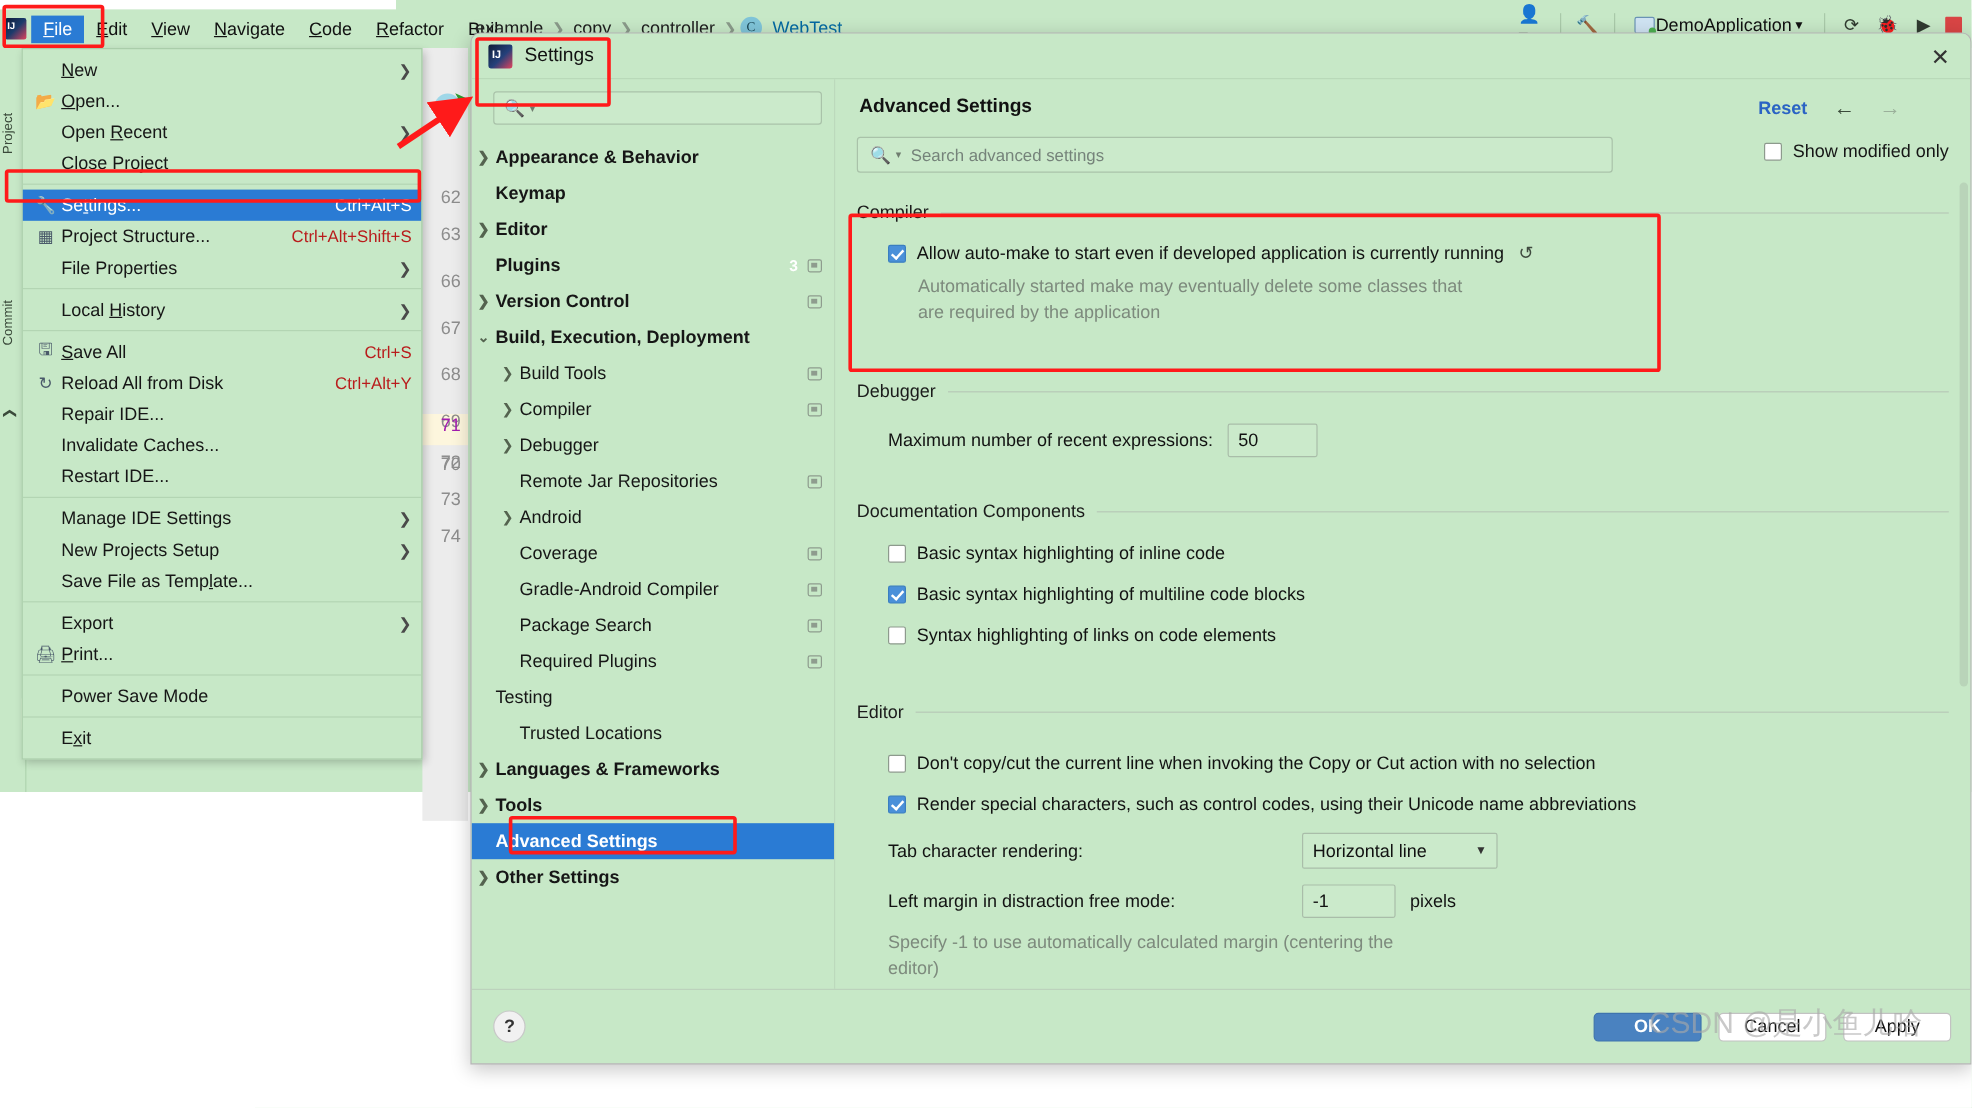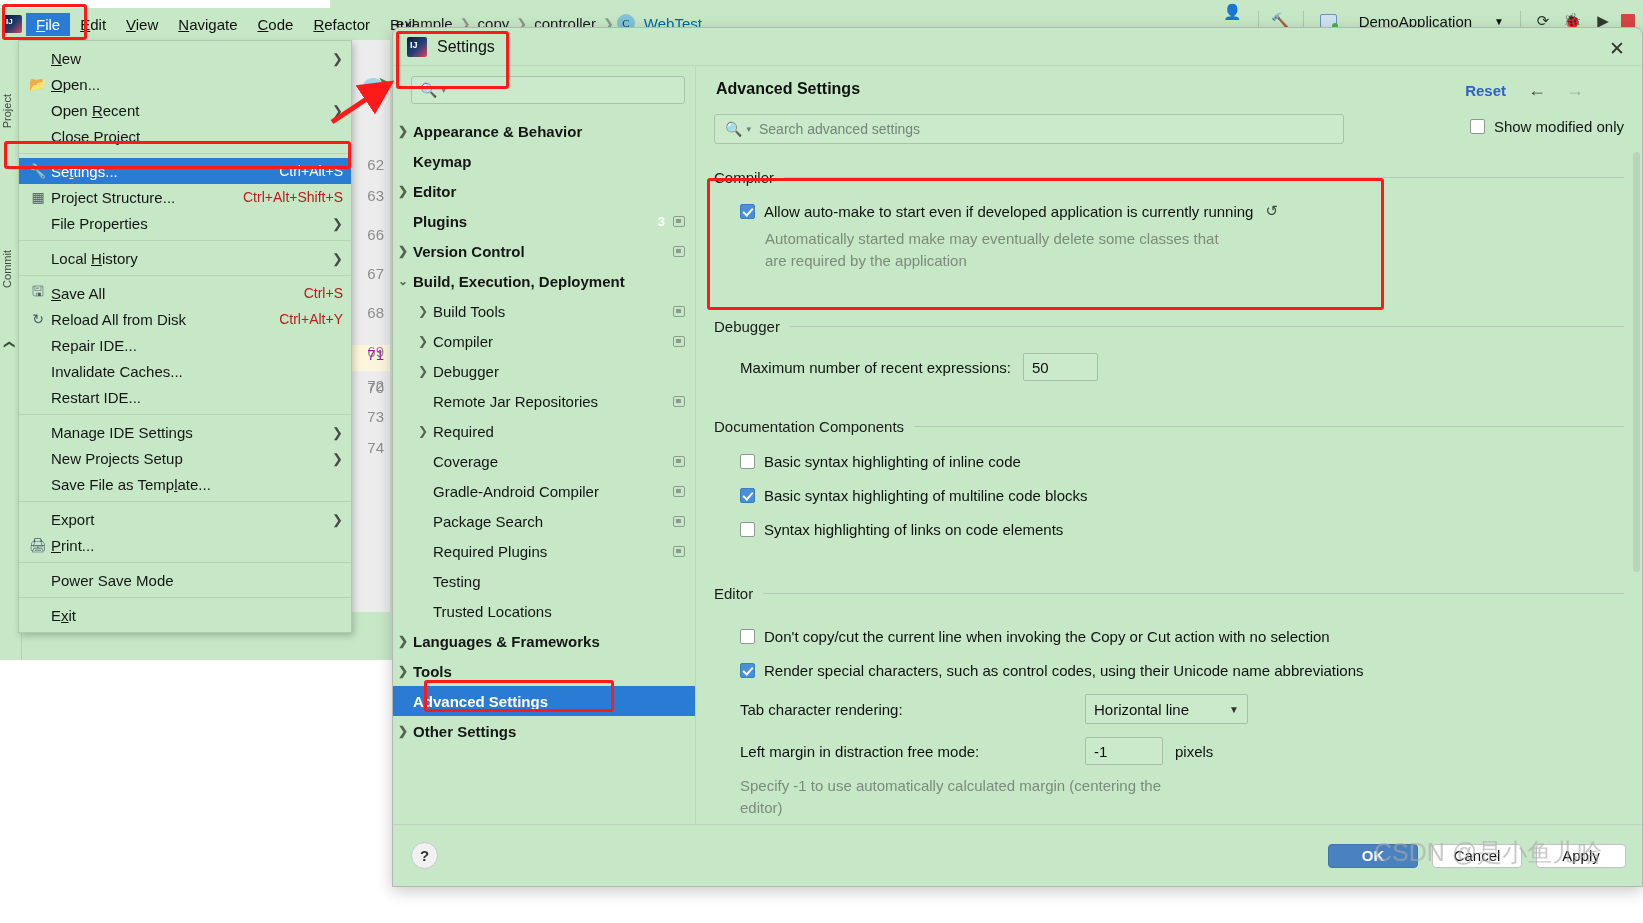--- a/index.html
+++ b/index.html
@@ -89,21 +89,21 @@
   }
   .row-test   { left: 50px; top: 556px; }
   .row-target { left: 18px; top: 582px; width: 332px; background: #fdfde8; }
   .target-bar {
     position: absolute; left: 22px; top: 604px; width: 240px; height: 8px;
     background: #d8d8c2;
   }
 
   
   .editor-area {
-    position: absolute; left: 352px; top: 40px; width: 38px; height: 572px;
+    position: absolute; left: 352px; top: 40px; width: 38px; height: 644px;
     background: #ececec;
   }
   .ln { position: absolute; right: 6px; font-size: 15px; color: #8d8d8d; }
   .ln.hl { color: #a21caf; }
   .ln-hl-bg { position: absolute; left: 0; width: 38px; height: 26px; background: #fdf6dd; }
 
   .refresh-badge {
     position: absolute; left: 362px; top: 78px; width: 22px; height: 22px;
     border-radius: 50%; background: #9fd7e8;
     font-size: 13px; color: #2f5c2f; display: flex; align-items: center; justify-content: center;
@@ -127,21 +127,21 @@
   .crumb-link { color: #0369a1; }
 
   .toolbar-right {
     position: absolute; right: 8px; top: 6px; height: 30px;
     display: flex; align-items: center; gap: 6px; font-size: 15px; color: #1a1a1a;
   }
   .tb-div { width: 1px; height: 20px; background: #a9c9a9; margin: 0 4px; }
   .tb-ico { width: 24px; height: 22px; display: flex; align-items: center; justify-content: center;
             font-size: 15px; color: #2f3a2f; }
   .runcfg {
-    display: flex; align-items: center; gap: 22px; padding: 2px 6px; font-size: 15px; color: #111;
+    display: flex; align-items: center; gap: 1px; padding: 2px 6px; font-size: 15px; color: #111;
   }
   .runcfg-box {
     width: 17px; height: 14px; background: #cfe3f2; border: 1.5px solid #6a93b5; border-radius: 2px;
     position: relative;
   }
   .runcfg-box::after {
     content:""; position:absolute; right:-2px; bottom:-2px; width:6px; height:6px;
     border-radius:50%; background:#4caf50;
   }
   .stop-sq { width: 14px; height: 14px; background: #d94545; border-radius: 1px; }
@@ -557,21 +557,21 @@
             <span class="tchev">❯</span>
             <span class="tlabel">Debugger</span>
           </div>
           <div class="tnode" style="padding-left:20px">
             <span class="tchev"></span>
             <span class="tlabel">Remote Jar Repositories</span>
             <span class="tgear"></span>
           </div>
           <div class="tnode" style="padding-left:20px">
             <span class="tchev">❯</span>
-            <span class="tlabel">Required</span>
+            <span class="tlabel">Android</span>
           </div>
           <div class="tnode" style="padding-left:20px">
             <span class="tchev"></span>
             <span class="tlabel">Coverage</span>
             <span class="tgear"></span>
           </div>
           <div class="tnode" style="padding-left:20px">
             <span class="tchev"></span>
             <span class="tlabel">Gradle-Android Compiler</span>
             <span class="tgear"></span>
@@ -579,21 +579,21 @@
           <div class="tnode" style="padding-left:20px">
             <span class="tchev"></span>
             <span class="tlabel">Package Search</span>
             <span class="tgear"></span>
           </div>
           <div class="tnode" style="padding-left:20px">
             <span class="tchev"></span>
             <span class="tlabel">Required Plugins</span>
             <span class="tgear"></span>
           </div>
-          <div class="tnode" style="padding-left:20px">
+          <div class="tnode" style="">
             <span class="tchev"></span>
             <span class="tlabel">Testing</span>
           </div>
           <div class="tnode" style="padding-left:20px">
             <span class="tchev"></span>
             <span class="tlabel">Trusted Locations</span>
           </div>
           <div class="tnode bold">
             <span class="tchev">❯</span>
             <span class="tlabel">Languages &amp; Frameworks</span>

